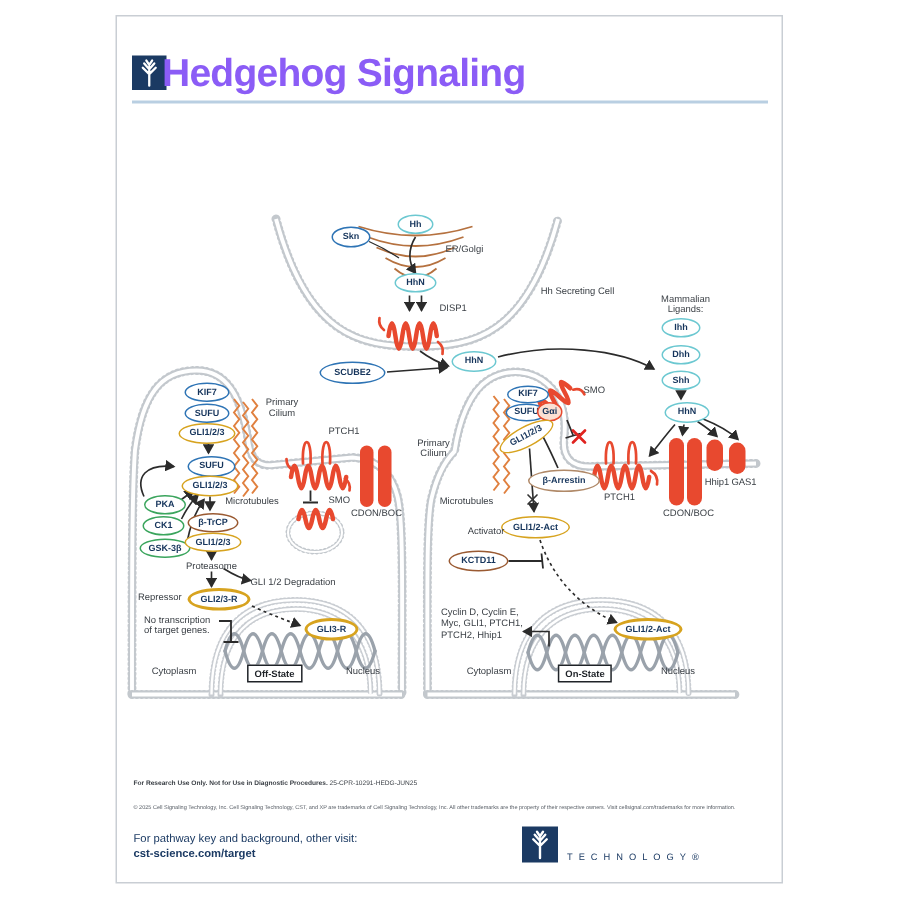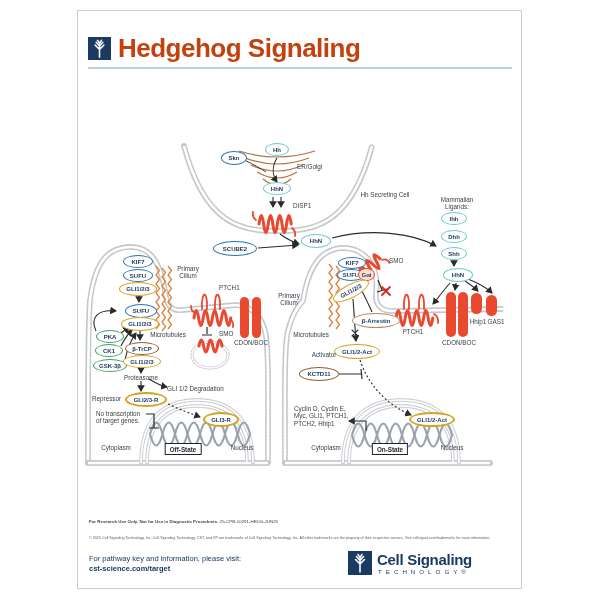--- a/index.html
+++ b/index.html
@@ -1,20 +1,20 @@
 <!DOCTYPE html>
 <html><head>
 <meta charset="utf-8">
 <style>
   html,body{margin:0;padding:0;background:#fff;}
   body{width:600px;height:600px;font-family:"Liberation Sans",sans-serif;}
   .canvas{position:relative;width:600px;height:600px;overflow:hidden;background:#fff;}
   .page{position:absolute;left:77px;top:10px;width:445px;height:579px;border:1.5px solid #c9ced4;background:#fff;box-sizing:border-box;}
   .logo-sq{position:absolute;background:#1b3a63;}
-  .title{position:absolute;left:118px;top:33px;font-size:26px;font-weight:bold;color:#c2410c;letter-spacing:-0.5px;}
+  .title{position:absolute;left:108px;top:33px;font-size:26px;font-weight:bold;color:#8b5cf6;letter-spacing:-0.5px;}
   .rule{position:absolute;left:88px;top:67px;width:424px;height:2px;background:#b9cfe2;}
   svg.diagram{position:absolute;left:0;top:0;}
   .ov{position:absolute;border-radius:50%;background:#fff;display:flex;align-items:center;justify-content:center;font-size:6px;font-weight:bold;color:#16355c;line-height:1;box-sizing:border-box;white-space:nowrap;}
   .teal{border:1.6px solid #6cc8d1;}
   .blue{border:1.7px solid #2e74b5;}
   .gold{border:1.7px solid #d7a31f;}
   .gold2{border:2.3px solid #d7a31f;}
   .green{border:1.7px solid #3ba55d;}
   .brown{border:1.7px solid #9a5a32;}
   .tan{border:1.7px solid #b08968;}
@@ -262,22 +262,21 @@
   <div class="lb ctr" style="left:116px;top:444px;">Cytoplasm</div>
   <div class="lb ctr" style="left:326px;top:444px;">Cytoplasm</div>
   <div class="lb ctr" style="left:242px;top:444px;">Nucleus</div>
   <div class="lb ctr" style="left:452px;top:444px;">Nucleus</div>
 
   <div class="statebox" style="left:183px;top:443px;">Off-State</div>
   <div class="statebox" style="left:390px;top:443px;">On-State</div>
 
   <div class="fine1"><span class="b">For Research Use Only. Not for Use in Diagnostic Procedures.</span> <span>25-CPR-10291-HEDG-JUN25</span></div>
   <div class="fine2">© 2025 Cell Signaling Technology, Inc. Cell Signaling Technology, CST, and XP are trademarks of Cell Signaling Technology, Inc. All other trademarks are the property of their respective owners. Visit cellsignal.com/trademarks for more information.</div>
-  <div class="visit1">For pathway key and information, please visit:</div>
+  <div class="visit1">For pathway key and background, other visit:</div>
   <div class="visit2">cst-science.com/target</div>
   <div class="logo-sq" style="left:348px;top:551px;width:24px;height:24px;">
     <svg viewBox="0 0 24 24" width="24" height="24">
         <path class="tree" d="M12,21 L12,8 M12,13 L7.5,8.5 M12,13 L16.5,8.5 M12,9.5 L8.5,5.5 M12,9.5 L15.5,5.5 M12,6.5 L10,3.5 M12,6.5 L14,3.5"></path>
       </svg>
   </div>
-  <div class="cst-name">Cell Signaling</div>
   <div class="cst-sub">TECHNOLOGY®</div>
 </div>
 
 </body></html>

